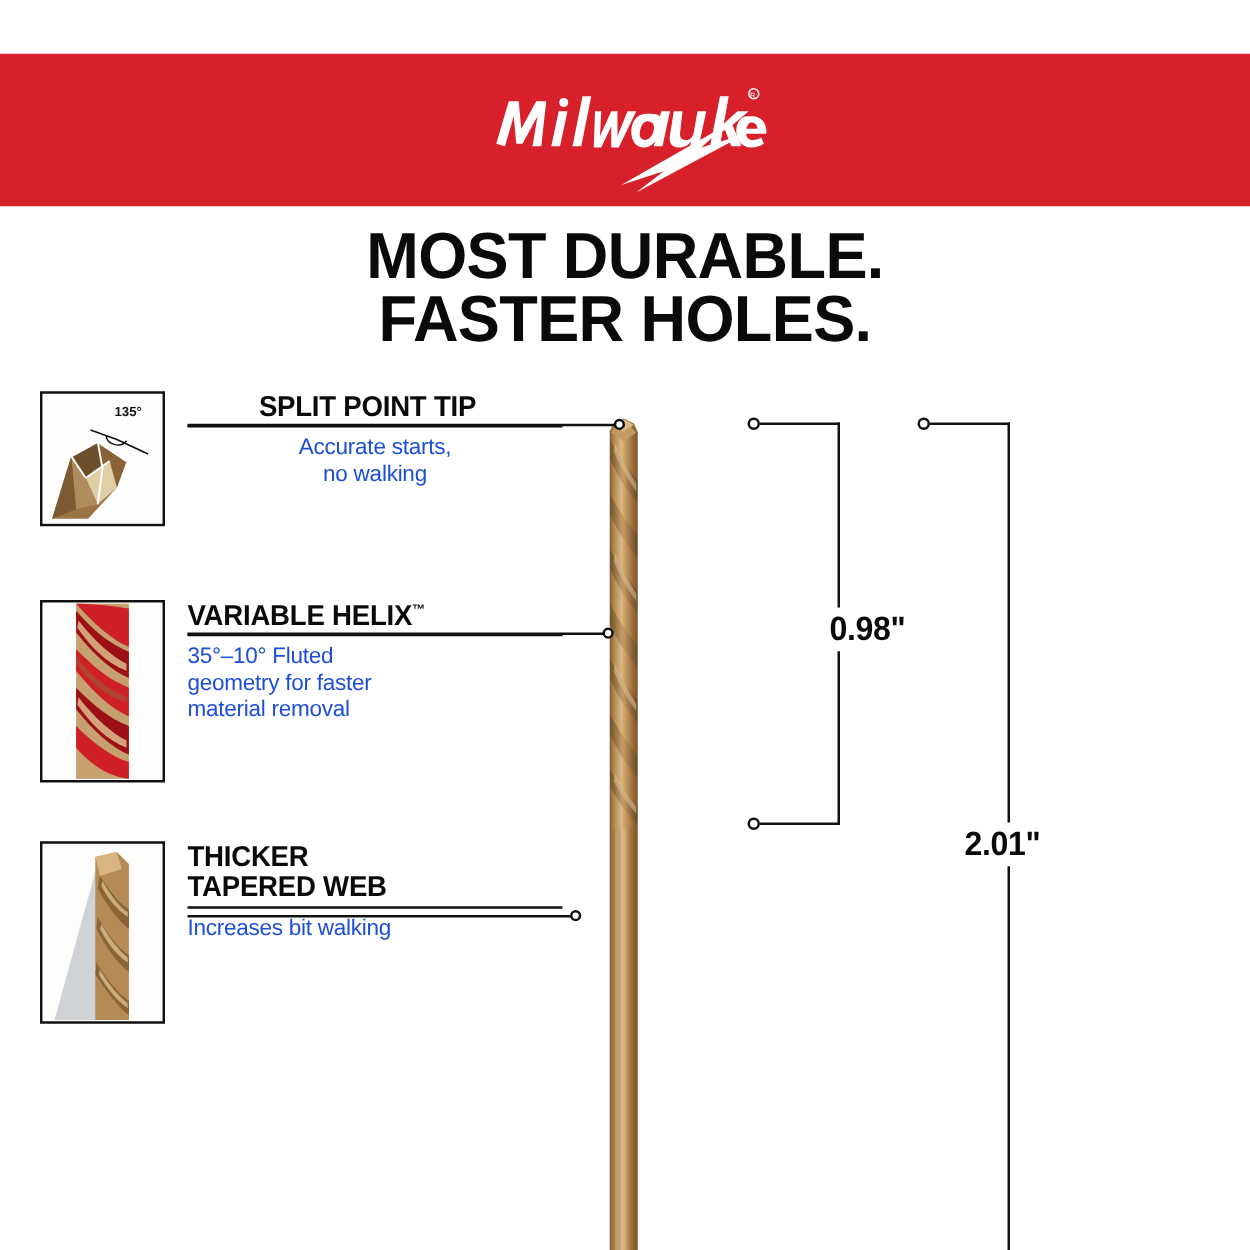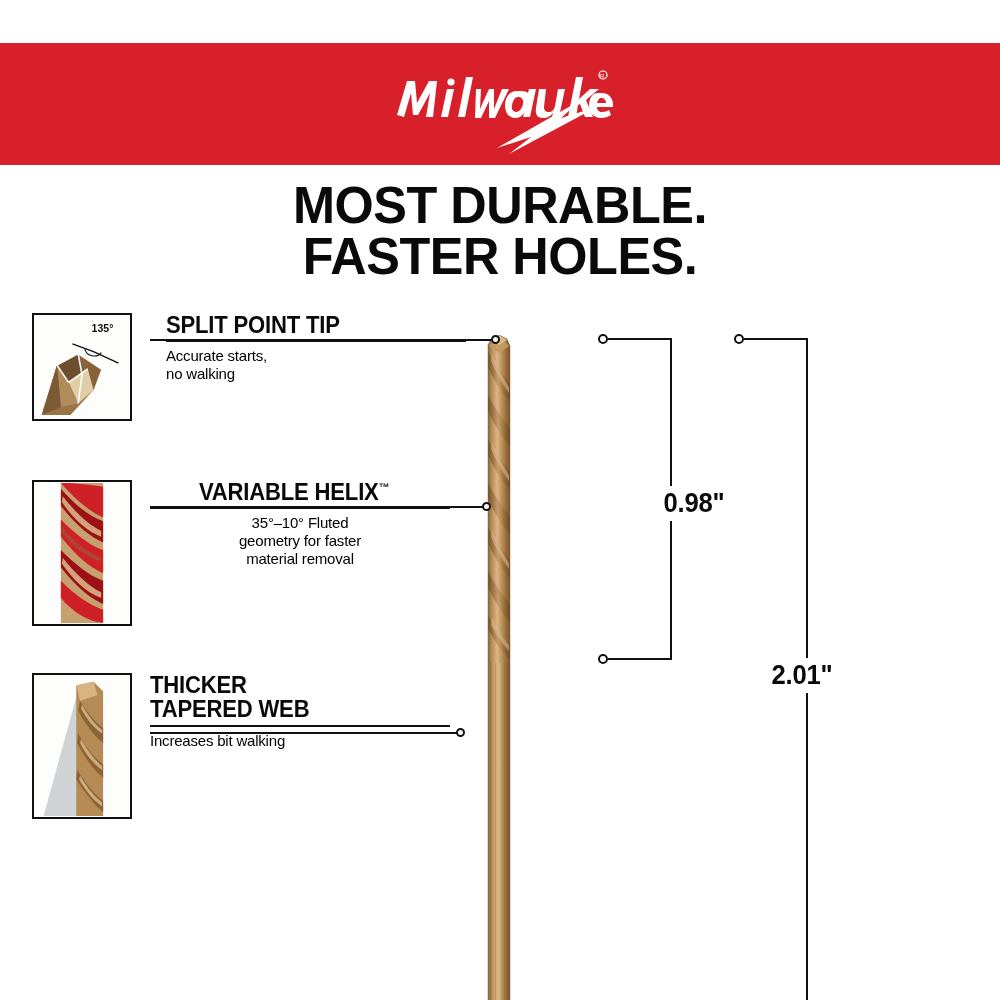--- a/index.html
+++ b/index.html
@@ -48,22 +48,22 @@
     font-weight: 700; font-size: 23px; line-height: 1.06;
     letter-spacing: -0.2px; color: #0a0a0a;
     white-space: nowrap;
     transform: scaleX(0.96); transform-origin: left center;
   }
   .f-title sup { font-size: 11px; vertical-align: super; font-weight: 700; }
   .rule {
     height: 2px; background: #111; margin-top: 3px; margin-bottom: 5px;
   }
   .f-desc {
-    font-weight: 400; font-size: 15px; line-height: 1.18;
-    color: #000000; letter-spacing: -0.2px;
+    font-weight: 400; font-size: 18px; line-height: 1.18;
+    color: #1d4ed8; letter-spacing: -0.2px;
   }
 
   
   .leader { position: absolute; height: 2px; background: #111; }
   .leader-dot {
     position: absolute; width: 9px; height: 9px; border-radius: 50%;
     border: 2px solid #111; background: #fff;
   }
 
   
@@ -188,36 +188,36 @@
           </g>
         </g>
 
         <g stroke="#111" stroke-width="1.4" fill="none">
           <path d="M40 30 L62 38 L88 50"></path>
           <path d="M53 35 C54 43 66 45 70 39" stroke-width="1.2"></path>
         </g>
         <text x="60" y="18" font-family="Liberation Sans, sans-serif" font-size="11" font-weight="700" fill="#111">135°</text>
       </svg>
     </div>
-    <div class="f-text" style="left:134px; top:0px; width:300px;">
+    <div class="f-text" style="left:118px; top:0px; width:300px;text-align:center;">
       <div class="f-title">
         <span>SPLIT POINT TIP</span><sup></sup>
       </div>
       <div class="rule"></div>
       <div class="f-desc">
         <div>Accurate starts,</div>
         <div>no walking</div>
       </div>
     </div>
   </div>
 
   <div class="leader" style="left:150px; top:296px; width:343px;"></div>
   <div class="leader-dot" style="left:491px; top:292px;"></div>
 
-  <div class="feature" style="left:32px; top:437px; width:420px; height:160px;text-align:center;">
+  <div class="feature" style="left:32px; top:437px; width:420px; height:160px;">
     <div class="thumb" style="width:100px; height:146px;">
       <svg viewBox="0 0 100 146" width="96" height="142">
         <rect width="100" height="146" fill="#fdfdfb"></rect>
         <g>
           <rect x="28" y="0" width="44" height="146" fill="#c7a070"></rect>
           <path d="M28 0 C44 18 58 30 72 36 L72 4 C60 2 44 0 28 0 Z" fill="#cf1f27"></path>
           <path d="M28 24 C44 44 58 56 72 62 L72 40 C56 34 42 22 28 6 Z" fill="#9d1015"></path>
           <path d="M28 56 C44 76 58 88 72 94 L72 70 C56 64 42 52 28 38 Z" fill="#cf1f27"></path>
           <path d="M28 88 C44 108 58 120 72 126 L72 102 C56 96 42 84 28 70 Z" fill="#9d1015"></path>
           <path d="M28 120 C42 136 56 144 72 146 L72 132 C58 128 42 116 28 102 Z" fill="#cf1f27"></path>

